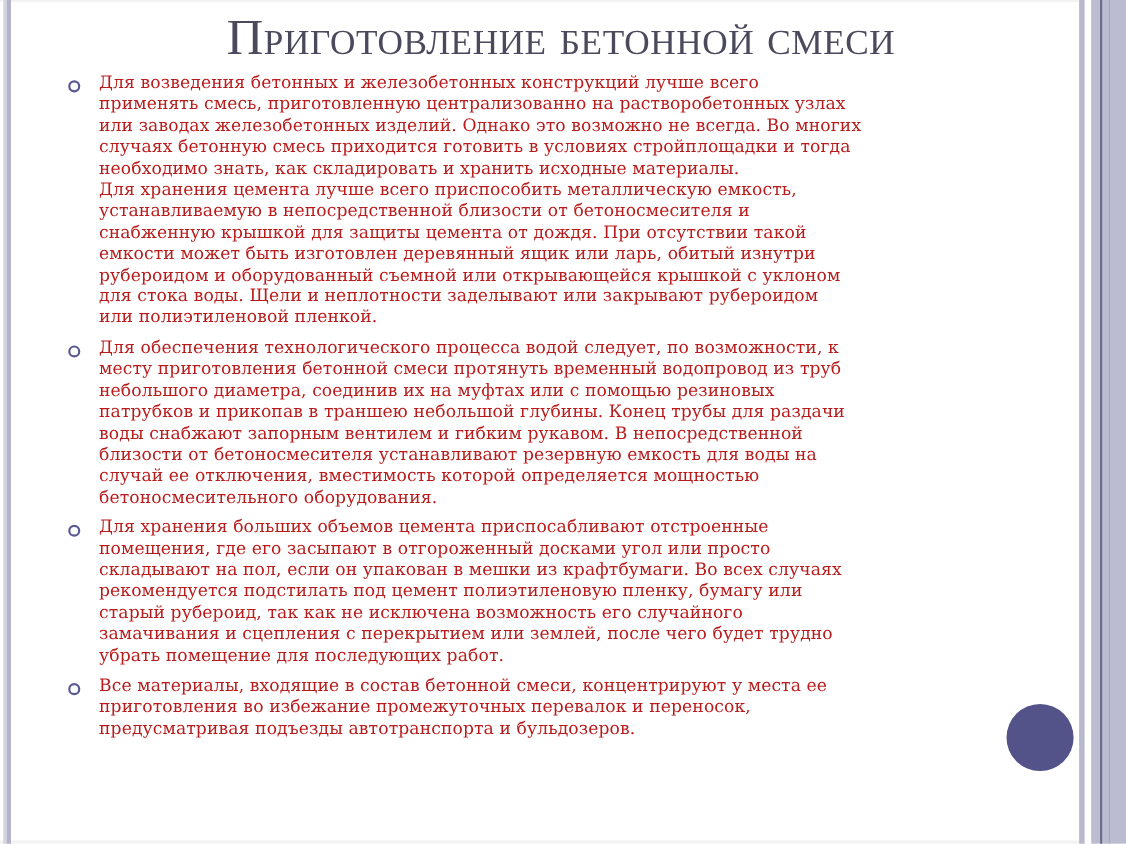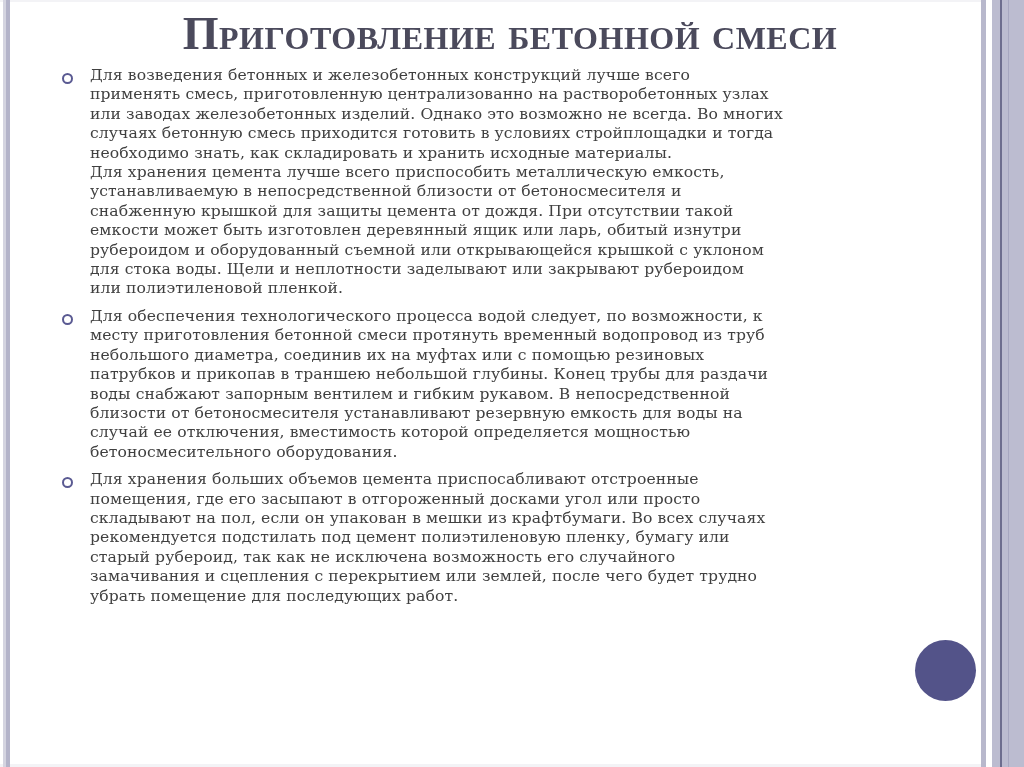--- a/index.html
+++ b/index.html
@@ -92,21 +92,21 @@
       left: 0; top: 7px;
       width: 7px; height: 7px;
       border: 2px solid #5a5a92;
       border-radius: 50%;
       box-sizing: content-box;
     }
     .para {
       font-family: "DejaVu Serif", "Liberation Serif", serif;
       font-size: 15.6px;
       line-height: 19.4px;
-      color: #404040;
+      color: #b91c1c;
       letter-spacing: 0.1px;
       white-space: pre-line;
       margin: 0;
     }
     .circle-ornament {
       position: absolute;
       left: 915px; top: 640px;
       width: 61px; height: 61px;
       border-radius: 50%;
       background: #535389;
@@ -119,21 +119,21 @@
   <div class="top-line"></div>
   <div class="bottom-line"></div>
   <div class="left-stripe-a"></div>
   <div class="left-stripe-b"></div>
 
   <div class="right-thin"></div>
   <div class="right-band"></div>
   <div class="right-dark-line"></div>
   <div class="right-mid-line"></div>
 
-  <h1 class="title" style="margin:0;font-weight:bold;">Приготовление бетонной смеси</h1>
+  <h1 class="title" style="margin:0;font-weight:normal;">Приготовление бетонной смеси</h1>
 
   <ul class="content">
     <li class="bullet-item">
       <span class="bullet-icon"></span>
       <p class="para">Для возведения бетонных и железобетонных конструкций лучше всего
 применять смесь, приготовленную централизованно на растворобетонных узлах
 или заводах железобетонных изделий. Однако это возможно не всегда. Во многих
 случаях бетонную смесь приходится готовить в условиях стройплощадки и тогда
 необходимо знать, как складировать и хранить исходные материалы.
 Для хранения цемента лучше всего приспособить металлическую емкость,
@@ -158,16 +158,22 @@
     <li class="bullet-item">
       <span class="bullet-icon"></span>
       <p class="para">Для хранения больших объемов цемента приспосабливают отстроенные
 помещения, где его засыпают в отгороженный досками угол или просто
 складывают на пол, если он упакован в мешки из крафтбумаги. Во всех случаях
 рекомендуется подстилать под цемент полиэтиленовую пленку, бумагу или
 старый рубероид, так как не исключена возможность его случайного
 замачивания и сцепления с перекрытием или землей, после чего будет трудно
 убрать помещение для последующих работ.</p>
     </li>
+    <li class="bullet-item">
+      <span class="bullet-icon"></span>
+      <p class="para">Все материалы, входящие в состав бетонной смеси, концентрируют у места ее
+приготовления во избежание промежуточных перевалок и переносок,
+предусматривая подъезды автотранспорта и бульдозеров.</p>
+    </li>
   </ul>
 
   <div class="circle-ornament"></div>
 </div>
 
 </body></html>

